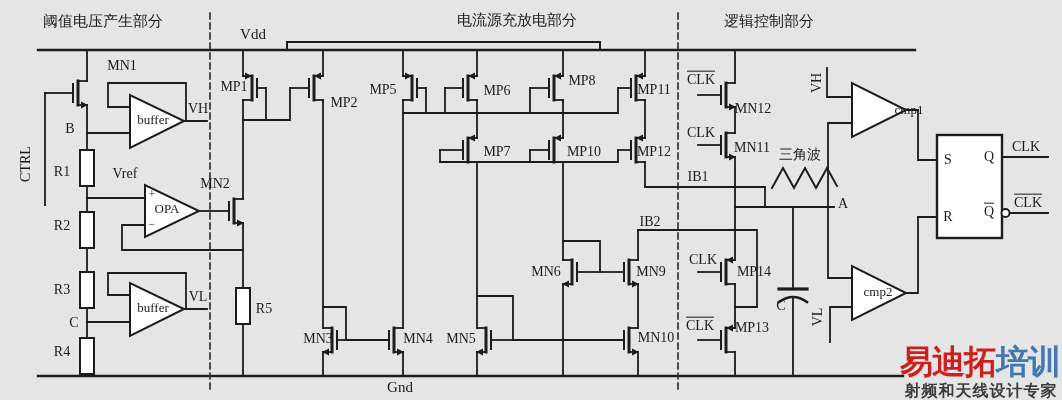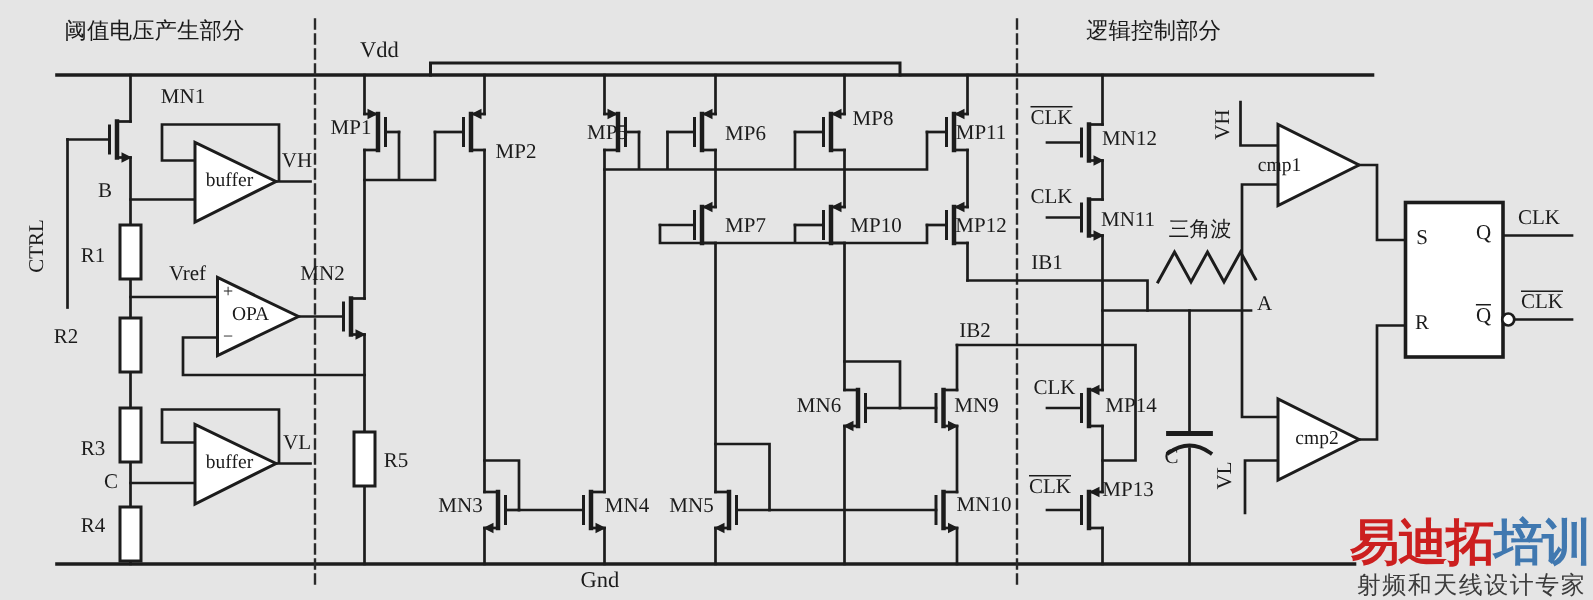--- a/index.html
+++ b/index.html
@@ -12,21 +12,21 @@
   .t15{font-size:15px;}
   .t13{font-size:13px;}
   .t12{font-size:12px;}
   .ovl{border-top:1.6px solid #1b1b1b;padding-top:1px;}
   .vrot{transform:translate(-50%,-50%) rotate(-90deg);}
   .wm1{position:absolute;transform:translate(-50%,-50%);white-space:nowrap;
        font-size:33px;font-weight:bold;letter-spacing:-1px;opacityод:.95;}
   .wm-red{color:#cc1f1f;text-align:right;}
   .wm-blue{color:#4078b0;}
   .wm2{position:absolute;transform:translate(-50%,-50%);white-space:nowrap;
-       font-size:16px;font-weight:normal;color:#3c3c3c;letter-spacing:1px;}
+       font-size:16px;font-weight:bold;color:#3c3c3c;letter-spacing:1px;}
 </style>
 </head>
 <body>
 
 <div id="stage">
 
 <svg width="1062" height="400" viewBox="0 0 1062 400" stroke-linecap="square" fill="none">
 
   <g stroke="#1c1c1c" stroke-width="2.4">
     <path d="M38,50 H915"></path>
@@ -271,75 +271,76 @@
           <line x1="721" y1="331" x2="721" y2="349" stroke="#1c1c1c" stroke-width="2"></line>
           <line x1="721" y1="340" x2="698" y2="340" stroke="#1c1c1c" stroke-width="1.8"></line>
           <line x1="735" y1="328" x2="726" y2="328" stroke="#1c1c1c" stroke-width="1.8"></line>
           <line x1="735" y1="352" x2="726" y2="352" stroke="#1c1c1c" stroke-width="1.8"></line>
           <polygon points="733,324.5 733,331.5 726,328" fill="#1c1c1c"></polygon>
         </g>
   </g>
 </svg>
 
 <span class="lbl t15" style="left:103px;top:22px">阈值电压产生部分</span>
+<span class="lbl t15" style="left:517px;top:21px">电流源充放电部分</span>
 <span class="lbl t15" style="left:769px;top:22px">逻辑控制部分</span>
 
 <span class="lbl t15" style="left:253px;top:35px">Vdd</span>
 <span class="lbl t15" style="left:400px;top:388px">Gnd</span>
 
 <span class="lbl" style="left:122px;top:66px">MN1</span>
 <span class="lbl vrot" style="left:26px;top:164px">CTRL</span>
 <span class="lbl" style="left:70px;top:129px">B</span>
 <span class="lbl" style="left:62px;top:172px">R1</span>
 <span class="lbl t13" style="left:153px;top:120px">buffer</span>
 <span class="lbl" style="left:198px;top:109px">VH</span>
-<span class="lbl" style="left:125px;top:184px">Vref</span>
+<span class="lbl" style="left:125px;top:174px">Vref</span>
 <span class="lbl t12" style="left:152px;top:194px">+</span>
 <span class="lbl t13" style="left:167px;top:209px">OPA</span>
 <span class="lbl t12" style="left:152px;top:224px">−</span>
 <span class="lbl" style="left:215px;top:184px">MN2</span>
-<span class="lbl" style="left:44px;top:226px">R2</span>
-<span class="lbl" style="left:62px;top:301px">R3</span>
+<span class="lbl" style="left:62px;top:226px">R2</span>
+<span class="lbl" style="left:62px;top:290px">R3</span>
 <span class="lbl" style="left:74px;top:323px">C</span>
 <span class="lbl" style="left:62px;top:352px">R4</span>
 <span class="lbl t13" style="left:153px;top:308px">buffer</span>
 <span class="lbl" style="left:198px;top:297px">VL</span>
 <span class="lbl" style="left:264px;top:309px">R5</span>
 
 <span class="lbl" style="left:234px;top:87px">MP1</span>
 <span class="lbl" style="left:344px;top:103px">MP2</span>
-<span class="lbl" style="left:405px;top:90px">MP5</span>
+<span class="lbl" style="left:383px;top:90px">MP5</span>
 <span class="lbl" style="left:497px;top:91px">MP6</span>
 <span class="lbl" style="left:582px;top:81px">MP8</span>
 <span class="lbl" style="left:654px;top:90px">MP11</span>
 <span class="lbl" style="left:497px;top:152px">MP7</span>
 <span class="lbl" style="left:584px;top:152px">MP10</span>
 <span class="lbl" style="left:654px;top:152px">MP12</span>
 <span class="lbl" style="left:698px;top:177px">IB1</span>
 <span class="lbl" style="left:650px;top:222px">IB2</span>
-<span class="lbl" style="left:307px;top:339px">MN3</span>
+<span class="lbl" style="left:318px;top:339px">MN3</span>
 <span class="lbl" style="left:418px;top:339px">MN4</span>
 <span class="lbl" style="left:461px;top:339px">MN5</span>
 <span class="lbl" style="left:546px;top:272px">MN6</span>
 <span class="lbl" style="left:651px;top:272px">MN9</span>
 <span class="lbl" style="left:656px;top:338px">MN10</span>
 
 <span class="lbl ovl" style="left:701px;top:79px">CLK</span>
-<span class="lbl" style="left:753px;top:94px">MN12</span>
+<span class="lbl" style="left:753px;top:109px">MN12</span>
 <span class="lbl" style="left:701px;top:133px">CLK</span>
 <span class="lbl" style="left:752px;top:148px">MN11</span>
 <span class="lbl" style="left:703px;top:260px">CLK</span>
 <span class="lbl" style="left:754px;top:272px">MP14</span>
 <span class="lbl ovl" style="left:700px;top:325px">CLK</span>
 <span class="lbl" style="left:752px;top:328px">MP13</span>
 <span class="lbl" style="left:800px;top:155px">三角波</span>
 <span class="lbl" style="left:843px;top:204px">A</span>
 <span class="lbl" style="left:781px;top:306px">C</span>
 <span class="lbl vrot" style="left:817px;top:83px">VH</span>
-<span class="lbl t13" style="left:853px;top:110px">cmp1</span>
+<span class="lbl t13" style="left:909px;top:110px">cmp1</span>
 <span class="lbl vrot" style="left:818px;top:317px">VL</span>
 <span class="lbl t13" style="left:878px;top:292px">cmp2</span>
 <span class="lbl" style="left:948px;top:160px">S</span>
 <span class="lbl" style="left:948px;top:217px">R</span>
 <span class="lbl" style="left:989px;top:157px">Q</span>
 <span class="lbl ovl" style="left:989px;top:211px">Q</span>
 <span class="lbl" style="left:1026px;top:147px">CLK</span>
 <span class="lbl ovl" style="left:1028px;top:202px">CLK</span>
 
 <div class="wm1" style="left:980px;top:362px">

